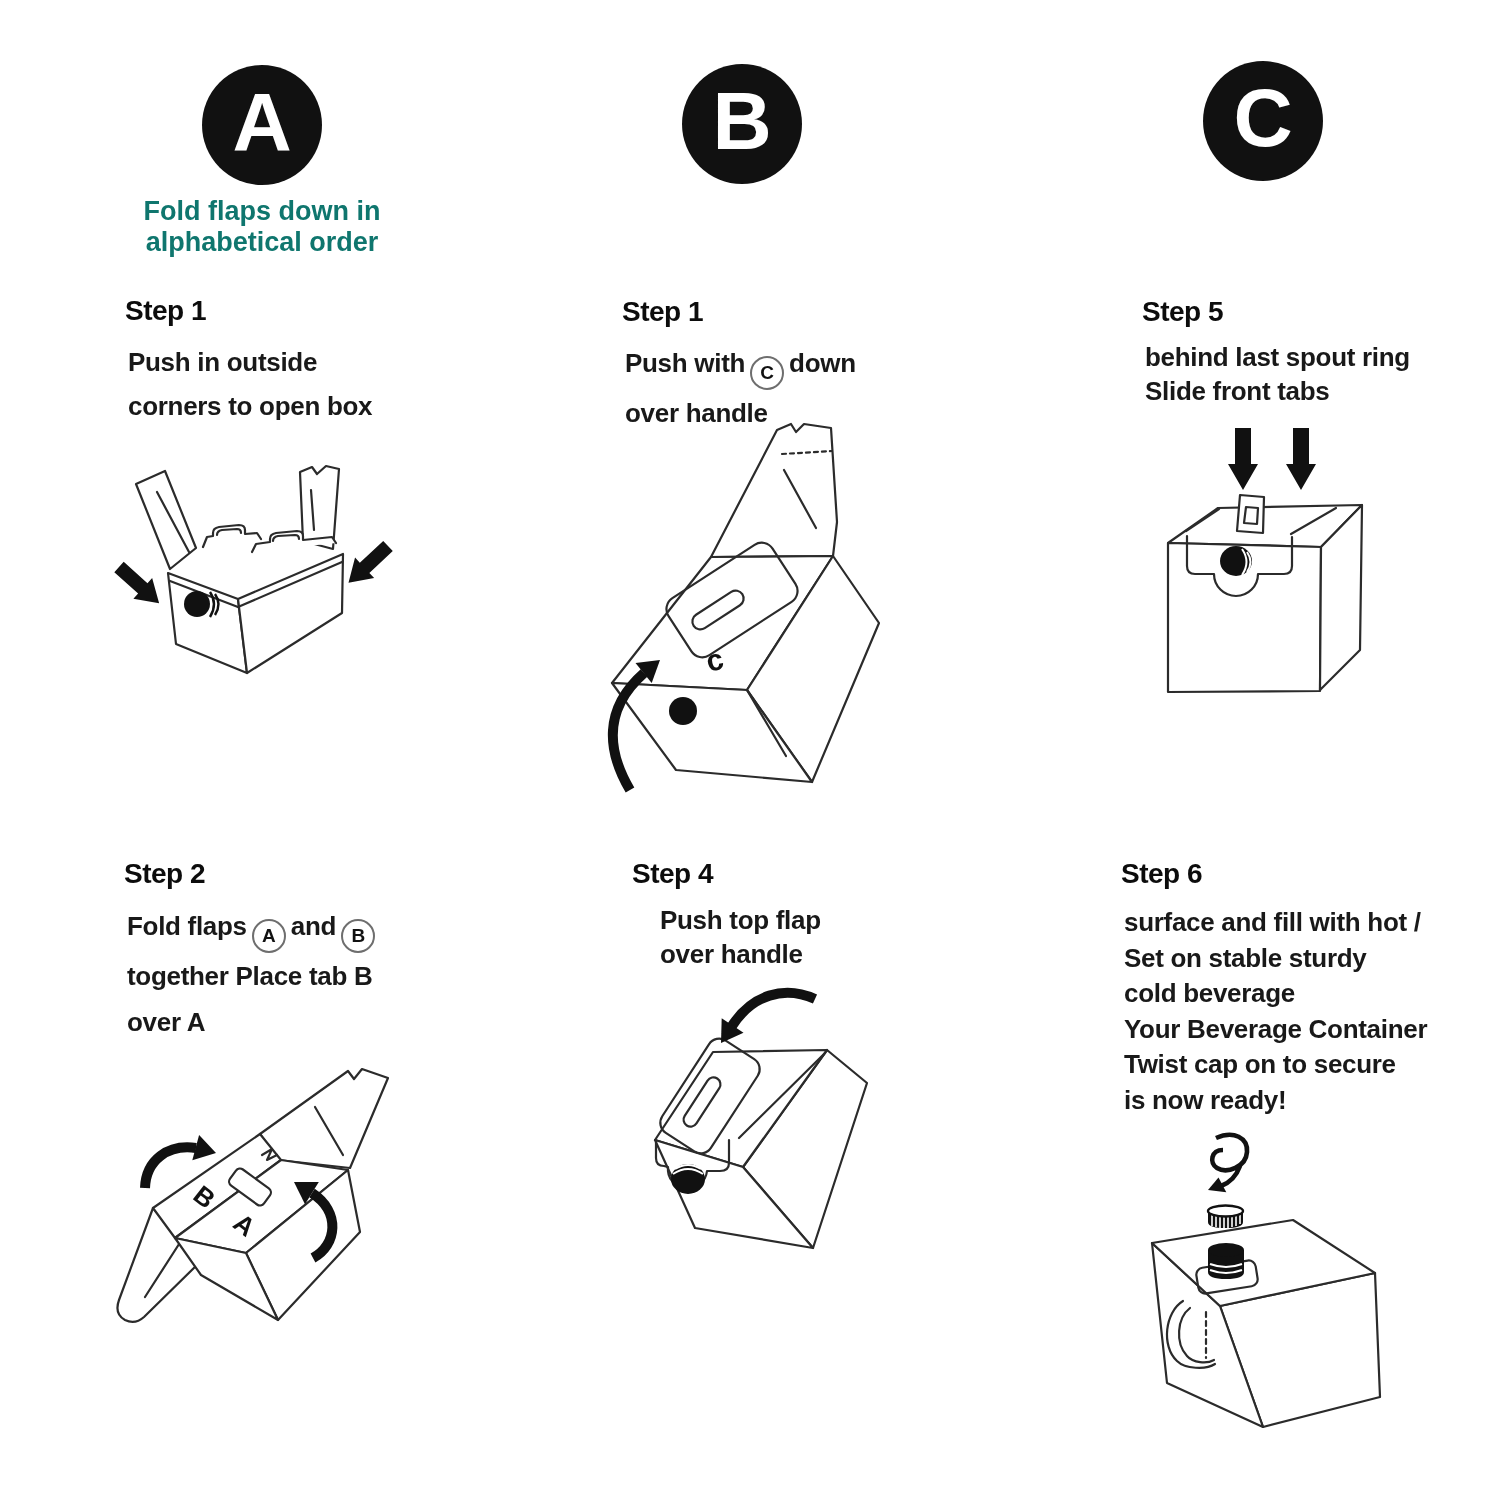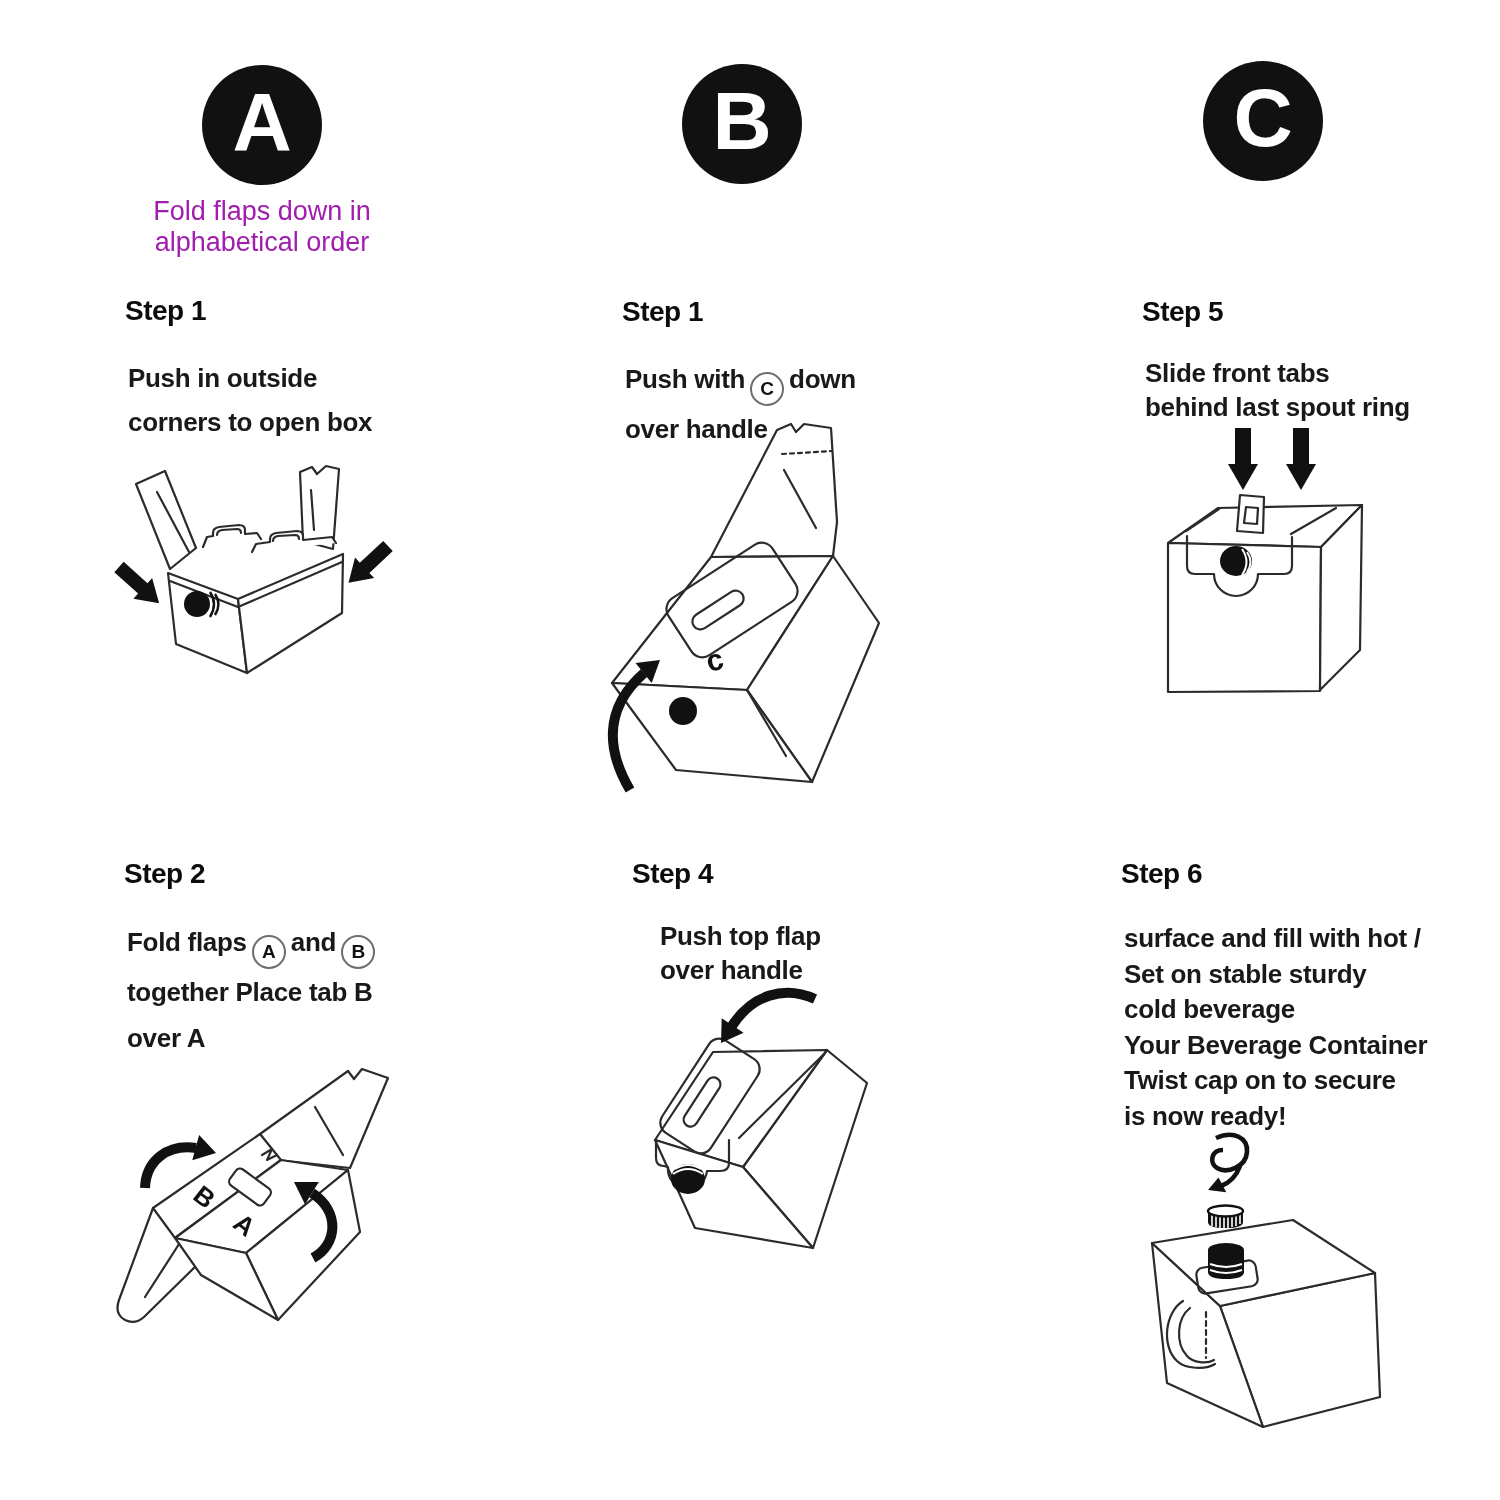--- a/index.html
+++ b/index.html
@@ -2,23 +2,23 @@
 <html><head>
 <meta charset="utf-8">
 <style>
   html,body{margin:0;padding:0;background:#fff;}
   .sheet{position:relative;width:1500px;height:1500px;background:#fff;overflow:hidden;
          font-family:"Liberation Sans","DejaVu Sans",sans-serif;color:#1b1b1b;}
   .abs{position:absolute;}
   .badge{width:120px;height:120px;border-radius:50%;background:#111;
          display:flex;align-items:center;justify-content:center;}
   .badge span{color:#fff;font-weight:bold;font-size:82px;line-height:1;transform:translateY(-3px);}
-  .note{width:340px;text-align:center;font-weight:normal;font-size:27px;line-height:31px;color:#a21caf;}
+  .note{width:340px;text-align:center;font-weight:bold;font-size:27px;line-height:31px;color:#0f766e;}
   .step-title{font-weight:bold;font-size:28px;letter-spacing:-0.5px;color:#0c0c0c;}
-  .step-body{font-weight:bold;font-size:26px;letter-spacing:-0.3px;color:#191919;margin-top:16px;}
+  .step-body{font-weight:bold;font-size:26px;letter-spacing:-0.3px;color:#191919;}
   .step-body .ln{display:block;}
   .lh44 .ln{line-height:44px;} .lh46 .ln{line-height:46px;} .lh47 .ln{line-height:47px;}
   .lh34 .ln{line-height:34px;} .lh35 .ln{line-height:35.5px;}
   .circ{display:inline-flex;width:30px;height:30px;border:2px solid #6e6e6e;border-radius:50%;
         align-items:center;justify-content:center;font-size:19px;font-weight:bold;color:#111;
         margin:0 5px;vertical-align:-7px;background:#fff;}
   svg{position:absolute;overflow:visible;}
   .ink{stroke:#2b2b2b;stroke-width:2.2;fill:#fff;stroke-linejoin:round;stroke-linecap:round;}
   .ink .nofill{fill:none;}
   .solid{fill:#111;stroke:none;}
@@ -151,22 +151,22 @@
       <path d="M63,194 q15,-10 30,0 M65,189 q13,-8 26,0" stroke="#fff" stroke-width="2" fill="none"></path>
     </g>
     <g>
       <path d="M205,19 C174,5 142,15 122,46" stroke="#111" stroke-width="10" fill="none"></path>
       <polygon class="solid" points="111,63 111.7,38.3 133.5,52.7"></polygon>
     </g>
   </svg>
 
   <div class="step-title abs" style="left:1142px;top:296px">Step 5</div>
   <div class="step-body lh34 abs" style="left:1145px;top:340px">
+    <span class="ln">behind last spout ring</span>
     <span class="ln">Slide front tabs</span>
-    <span class="ln">behind last spout ring</span>
   </div>
   <svg style="left:1140px;top:420px" width="300" height="300" viewBox="0 0 300 300">
     <path class="solid" transform="translate(103,8) rotate(90)" d="M0,-8 L36,-8 L36,-15 L62,0 L36,15 L36,8 L0,8 Z"></path>
     <path class="solid" transform="translate(161,8) rotate(90)" d="M0,-8 L36,-8 L36,-15 L62,0 L36,15 L36,8 L0,8 Z"></path>
     <g class="ink">
       <polygon points="28,123 78,88 222,85 181,127"></polygon>
       <polygon points="28,123 181,127 180,271 28,272"></polygon>
       <polygon points="181,127 222,85 220,230 180,270"></polygon>
       <line x1="46" y1="111" x2="79" y2="89"></line>
       <line x1="151" y1="114" x2="196" y2="88"></line>

